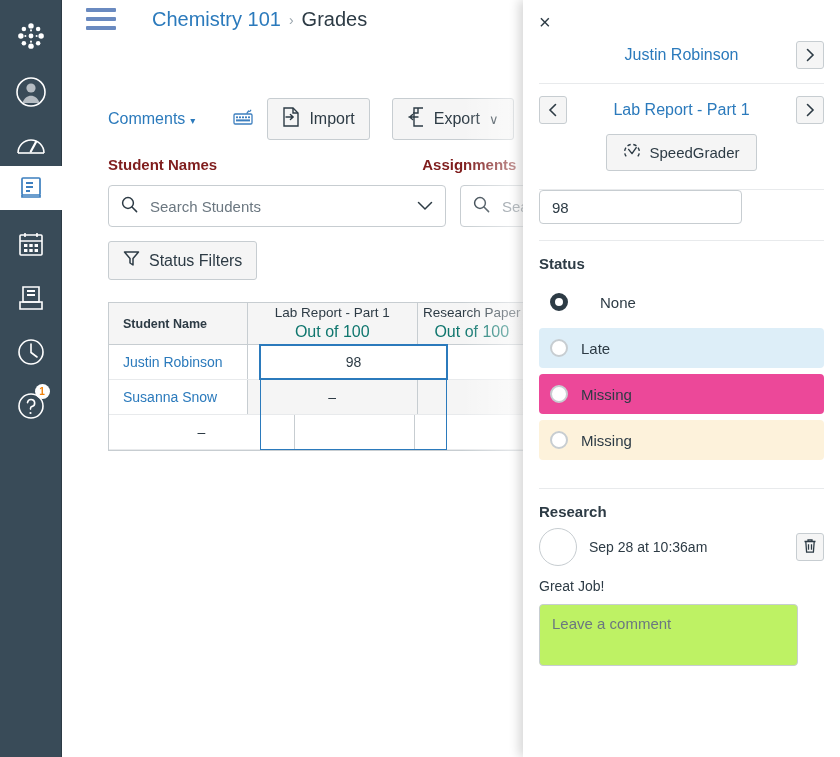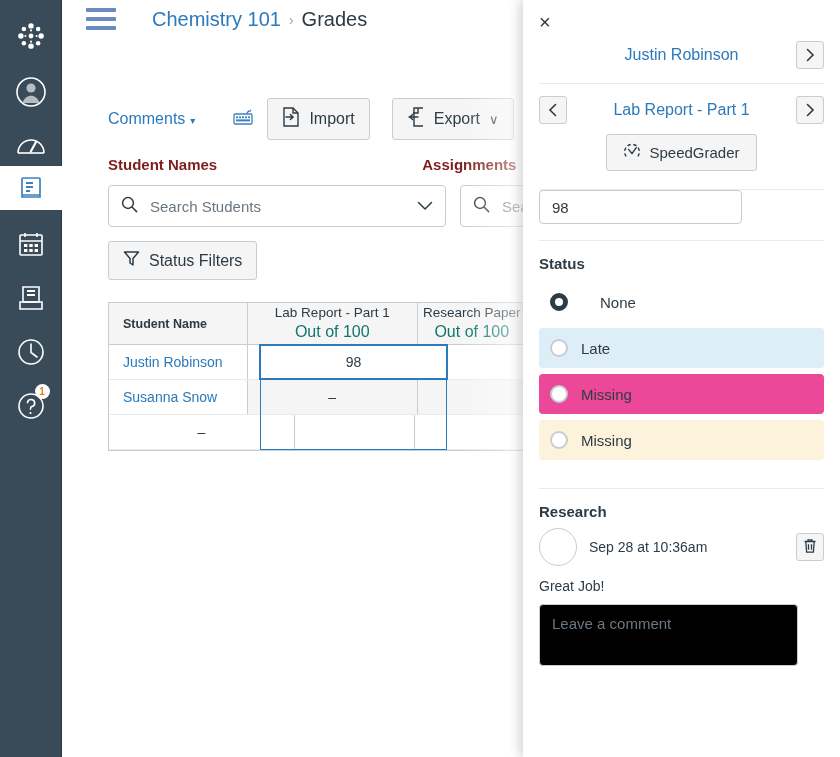--- a/index.html
+++ b/index.html
@@ -155,21 +155,21 @@
   .cmt-head { font-size:15px; font-weight:bold; color:#2D3B45; margin: 14px 0 8px 0; }
   .cmt-row { display:flex; align-items:center; gap: 12px; }
   .avatar { width: 38px; height: 38px; border-radius:50%; border:1px solid #C7CDD1; background:#fff; flex:none;}
   .cmt-date { font-size: 14px; color:#2D3B45; flex:1; }
   .trash-btn { width:28px; height:28px; border:1px solid #C7CDD1; border-radius:3px; background:#F5F5F5;
                display:flex; align-items:center; justify-content:center; cursor:pointer; }
   .cmt-body { font-size: 14px; color:#2D3B45; margin: 12px 0 10px 0; }
   .cmt-area {
     width: 259px; height: 62px; border:1px solid #C7CDD1; border-radius:4px;
     padding: 10px 12px; font-size: 15px; color:#6B7780; resize:none;
-    font-family:"Liberation Sans", sans-serif; background:#000000;
+    font-family:"Liberation Sans", sans-serif; background:#bef264;
   }
   .cmt-area::placeholder { color:#6B7780; }
 </style>
 </head>
 <body>
 
 <div class="app">
 
   <nav class="globalnav">
 

